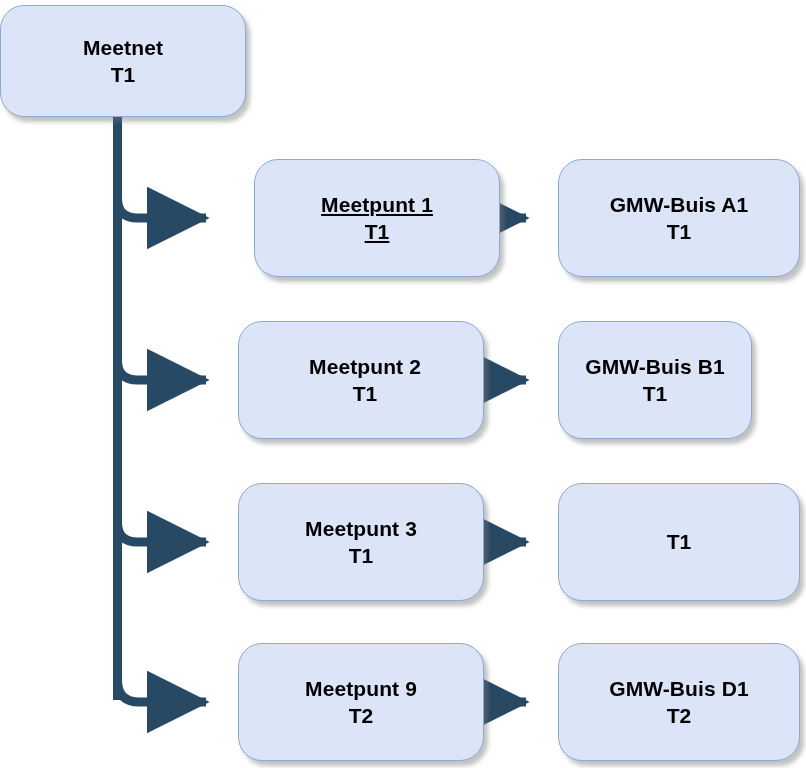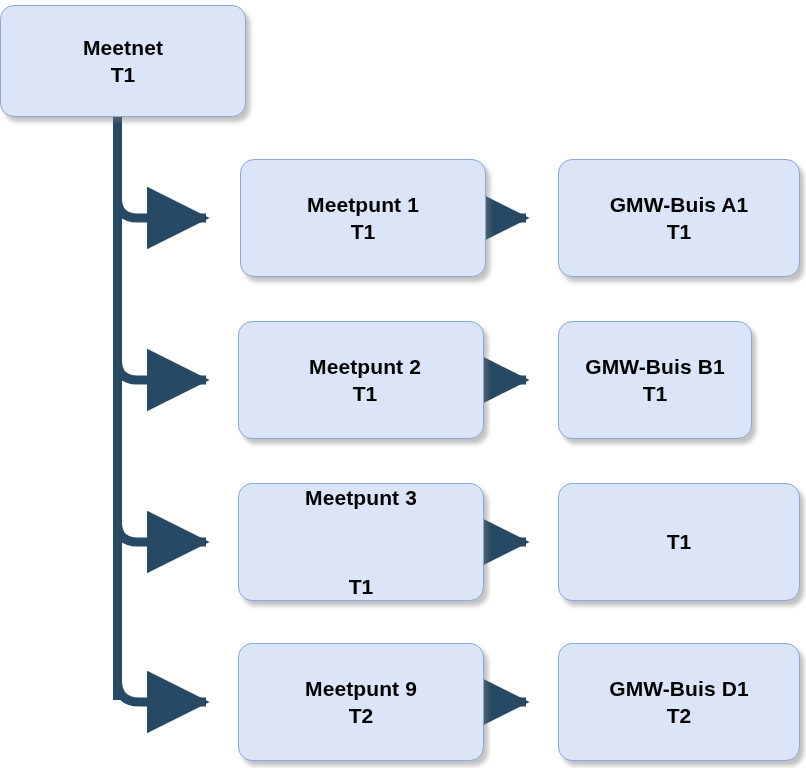--- a/index.html
+++ b/index.html
@@ -23,42 +23,42 @@
     top: 0;
     width: 806px;
     height: 768px;
     pointer-events: none;
   }
   .node-box {
     position: absolute;
     box-sizing: border-box;
     background: #dbe5f7;
     border: 1.6px solid #8aaad6;
-    border-radius: 14px;
+    border-radius: 24px;
     box-shadow: 4px 5px 4px rgba(120,120,120,0.45);
     display: flex;
     flex-direction: column;
     align-items: center;
     justify-content: center;
     color: #000000;
     font-weight: bold;
     font-size: 21px;
     line-height: 1.30;
     text-align: center;
     letter-spacing: 0.1px;
   }
   .node-line {
     display: block;
     white-space: nowrap;
   }
   
   #node-root      { left: 0px;   top: 5px;   width: 246px; height: 112px; }
-  #node-mp-1      { left: 240px; top: 159px; width: 246px; height: 118px; }
+  #node-mp-1      { left: 254px; top: 159px; width: 246px; height: 118px; text-decoration: underline; }
   #node-mp-2      { left: 238px; top: 321px; width: 246px; height: 118px; padding-left: 8px; }
-  #node-mp-3      { left: 238px; top: 483px; width: 246px; height: 118px; justify-content: space-between; }
+  #node-mp-3      { left: 238px; top: 483px; width: 246px; height: 118px; }
   #node-mp-4      { left: 238px; top: 643px; width: 246px; height: 118px; }
   #node-buis-a1   { left: 558px; top: 159px; width: 242px; height: 118px; }
   #node-buis-b1   { left: 558px; top: 321px; width: 194px; height: 118px; }
   #node-buis-c1   { left: 558px; top: 483px; width: 242px; height: 118px; }
   #node-buis-d1   { left: 558px; top: 643px; width: 242px; height: 118px; }
 </style>
 </head>
 <body>
 
 <div id="diagram-canvas">

